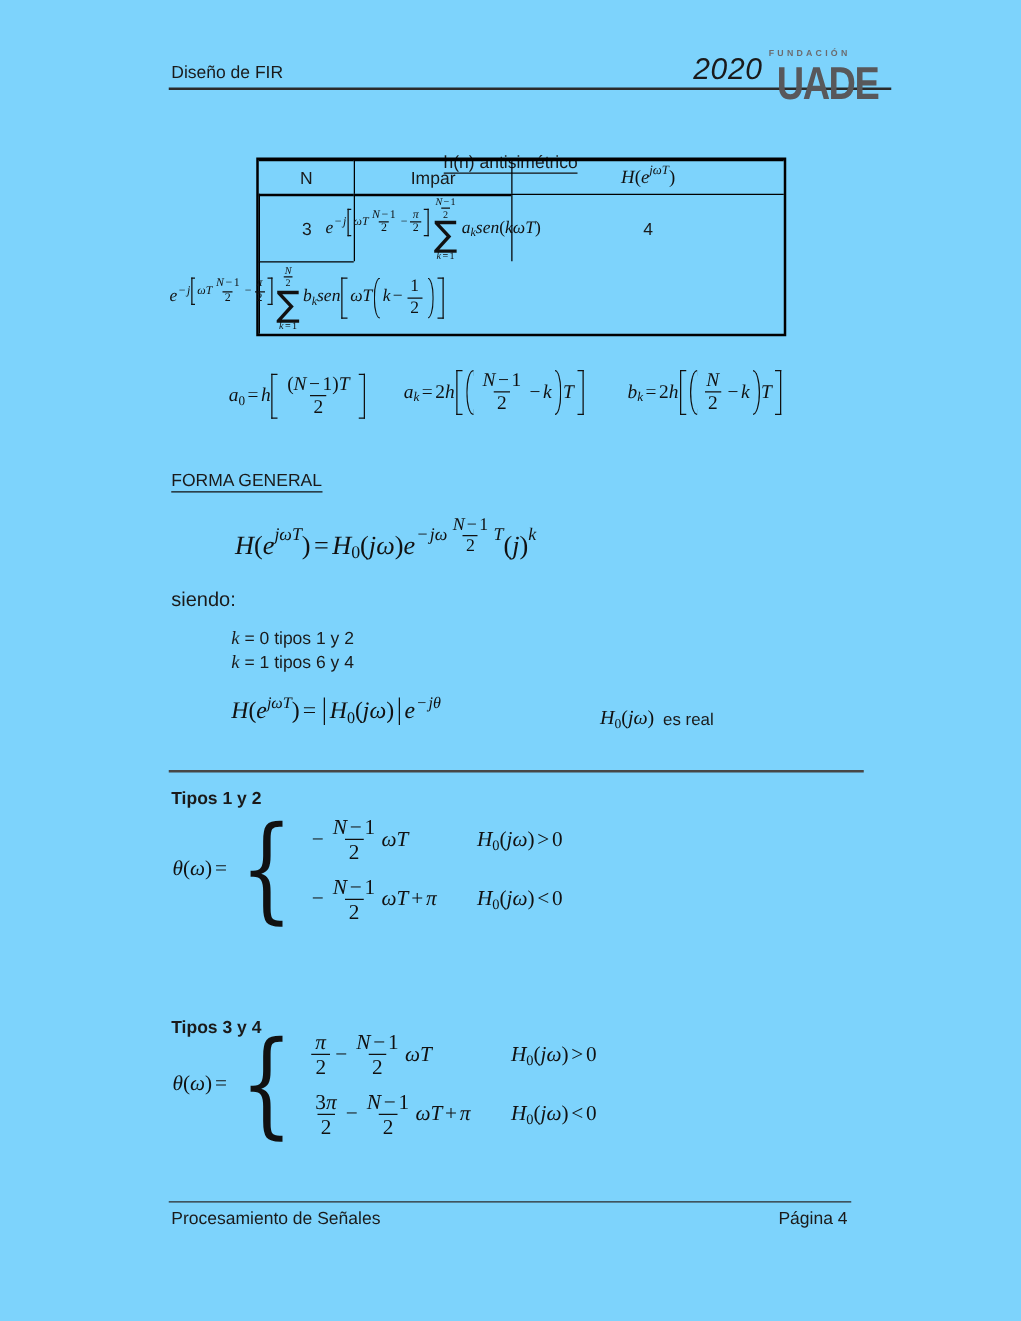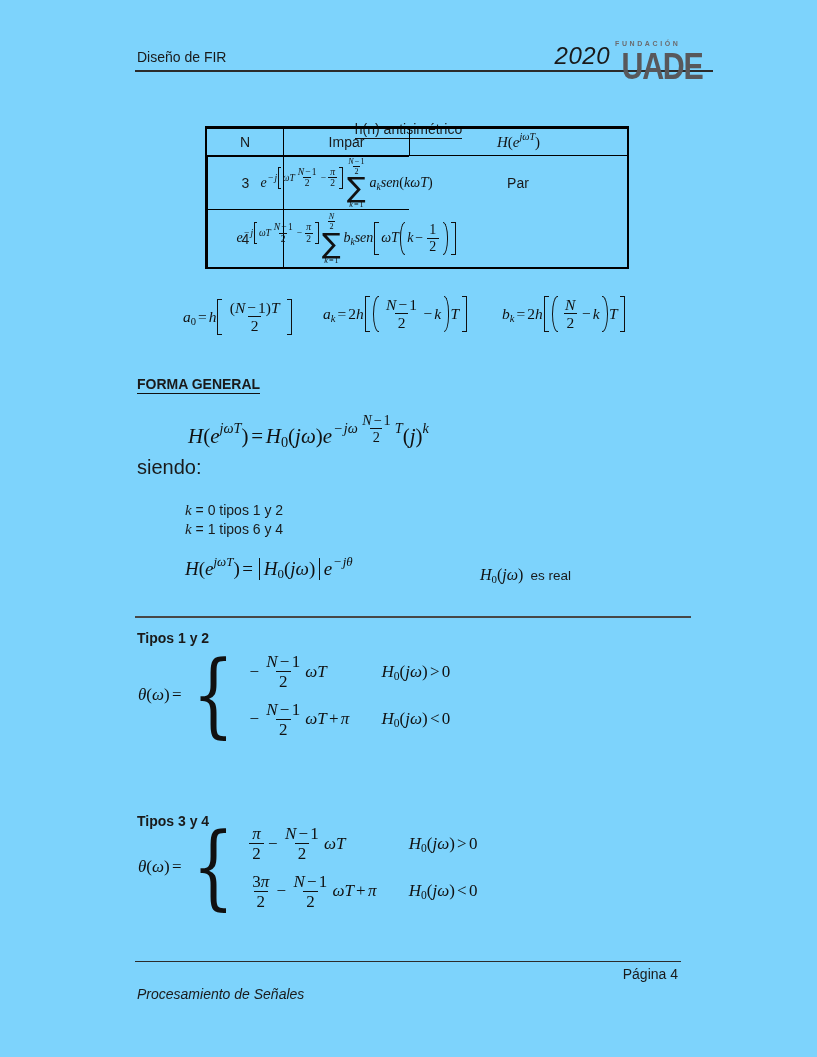--- a/index.html
+++ b/index.html
@@ -55,39 +55,39 @@
   .mcases .brace{font-style:normal;font-family:"DejaVu Serif",serif;font-size:5.4em;line-height:0.72;
                  font-weight:400;transform:scaleX(0.72);transform-origin:center;}
   .crows{display:inline-grid;grid-template-columns:auto auto;column-gap:1.9em;row-gap:0.5em;
          align-items:center;margin-left:0.3em;}
 
   
   .eq-tbl{font-size:14px;}
   .eq-a0{left:183px;top:299px;font-size:15.5px;}
   .eq-ak{left:323px;top:296px;font-size:15.5px;}
   .eq-bk{left:502px;top:296px;font-size:15.5px;}
-  .lbl-fg{left:137px;top:376px;font-size:14px;font-weight:bold;}
+  .lbl-fg{left:137px;top:376px;font-size:14px;}
   .eq-general{left:188px;top:420px;font-size:21px;}
-  .lbl-siendo{left:137px;top:456px;font-size:20px;}
+  .lbl-siendo{left:137px;top:472px;font-size:16px;}
   .k-line1{left:185px;top:502px;font-size:14px;}
   .k-line2{left:185px;top:521px;font-size:14px;}
   .kvar{font-family:"Liberation Serif","DejaVu Serif",serif;font-style:italic;font-size:15px;}
   .eq-abs{left:185px;top:558px;font-size:19px;}
   .esreal{left:480px;top:566px;display:flex;align-items:center;}
   .esreal .m{font-size:16px;}
   .esreal .t{font-size:13.5px;margin-left:7px;}
   .divider{left:135px;top:616px;width:556px;height:2px;background:#474747;}
   .h-t12{left:137px;top:630px;font-size:14px;font-weight:700;}
   .eq-t12{left:138px;top:652px;font-size:17px;}
   .h-t34{left:137px;top:775px;font-size:14px;font-weight:700;margin-top:38px;}
   .eq-t34{left:138px;top:824px;font-size:17px;}
 
   
   .ftr-rule{left:135px;top:961px;width:546px;height:1.4px;background:#2b2b2b;}
-  .ftr-left{left:137px;top:966px;font-size:14px;font-style:italic;margin-top:20px;}
+  .ftr-left{left:137px;top:966px;font-size:14px;}
   .ftr-right{right:139px;top:966px;font-size:14px;}
   .ftr-right .it{}
 </style>
 </head>
 <body>
 
 <div class="page">
 
   <span class="abs doc-title">Diseño de FIR</span>
   <span class="abs year">2020</span>
@@ -221,21 +221,20 @@
             <span class="mi">n</span>
             <span class="mr">(</span>
             <span class="mi">k</span>
             <span class="mi">ω</span>
             <span class="mi">T</span>
             <span class="mr">)</span>
           </span>
         </span>
       </div>
 
-    <div class="cell c1">Par</div>
     <div class="cell">4</div>
     <div class="cell math eq-tbl">
         <span class="ms">
           <span class="ms">
             <span class="mi">e</span>
           </span>
           <span class="ms msup">
             <span class="ms">
               <span class="ms">
                 <span class="mo">−</span>

